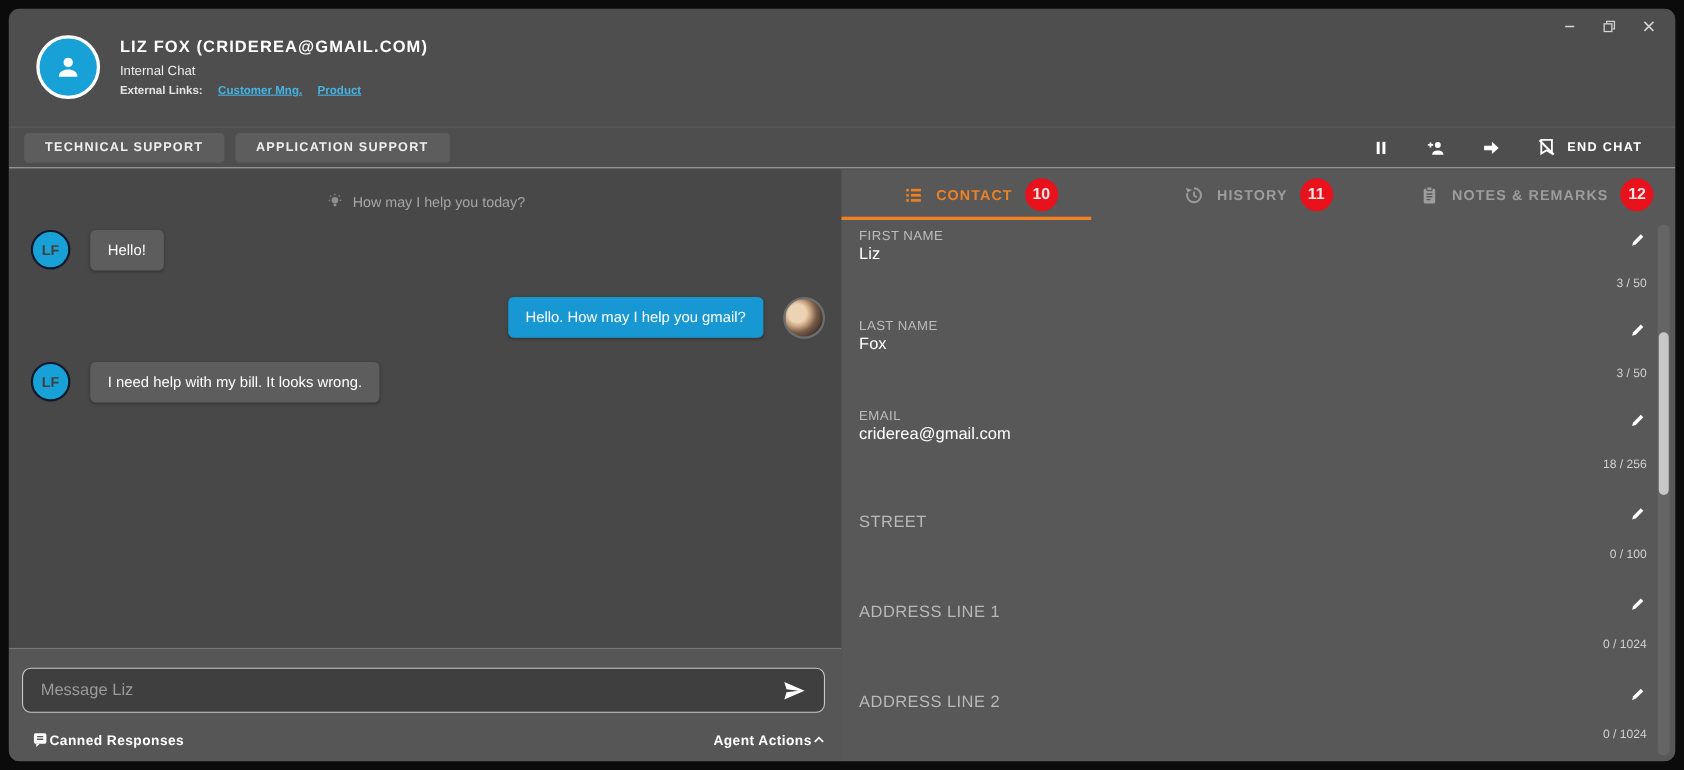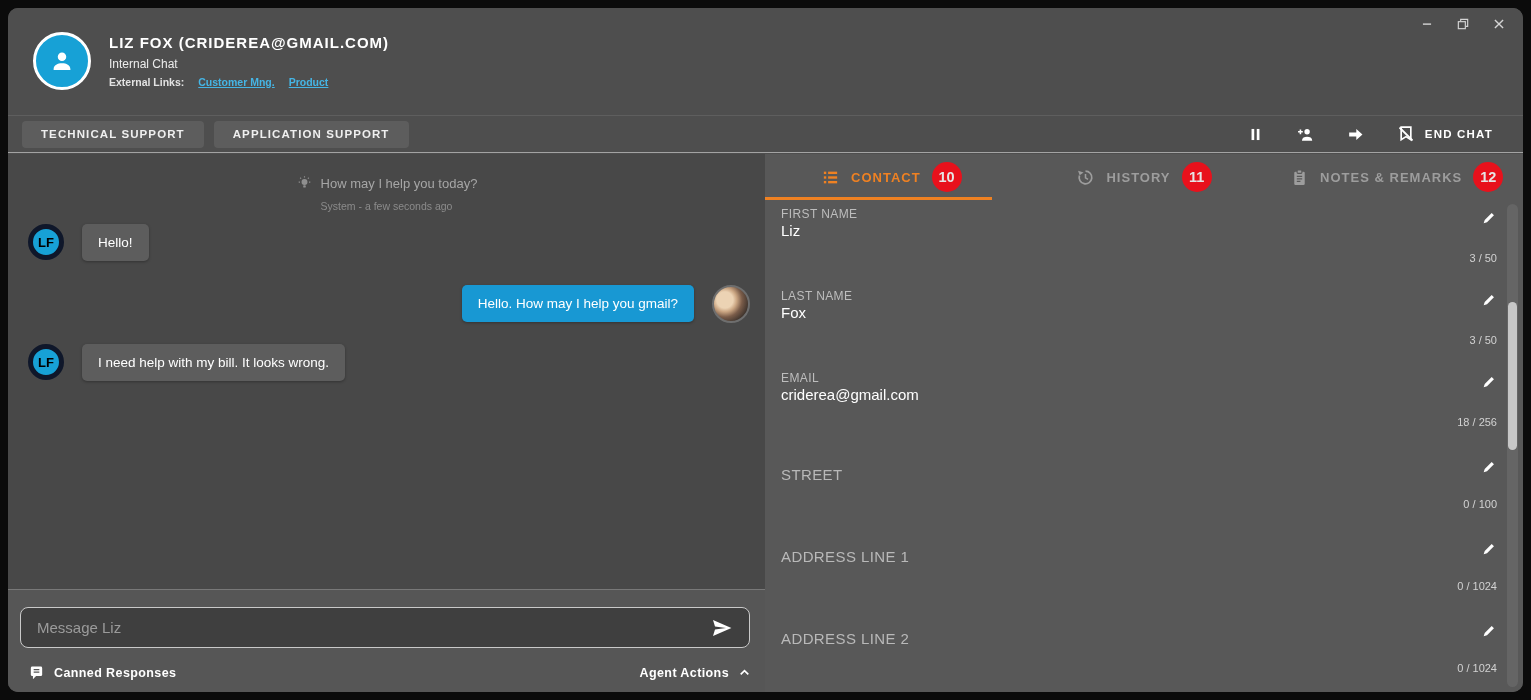--- a/index.html
+++ b/index.html
@@ -38,34 +38,34 @@
   .panel { flex:1; background:#585858; position:relative; }
 
   
   .sys-msg { text-align:center; padding-top:21px; }
   .sys-line { display:inline-flex; align-items:center; gap:8px; color:#a6a6a6; font-size:13px; }
   .sys-line svg { width:17px; height:17px; color:#8f8f8f; }
   .sys-meta { color:#8b8b8b; font-size:10.5px; margin-top:4px; }
 
   .msg-row { display:flex; align-items:flex-start; padding:0 15px 0 20px; }
   .msg-row.agent { justify-content:flex-end; }
-  .avatar-lf { width:36px; height:36px; border-radius:50%; background:#17a1d6; border:5px solid #0f172a; color:#000000; font-size:13px; font-weight:bold; display:flex; align-items:center; justify-content:center; flex:none; }
+  .avatar-lf { width:36px; height:36px; border-radius:50%; background:#17a1d6; border:2px solid #0f172a; color:#404040; font-size:13px; font-weight:bold; display:flex; align-items:center; justify-content:center; flex:none; }
   .bubble { background:#5d5d5d; color:#ffffff; font-size:13.5px; padding:11px 16px; border-radius:5px; margin-left:18px; box-shadow:0 1px 3px rgba(0,0,0,.3); }
   .bubble.blue { background:#1898d3; margin:0 18px 0 0; }
   .avatar-photo { width:38px; height:38px; border-radius:50%; flex:none; border:2px solid #6e6e6e;
     background:radial-gradient(circle at 32% 38%, #ecd3b4 0 26%, #caa582 38%, #7a5c49 55%, #3c322c 78%, #2e2925 100%); }
 
   .chat-footer { position:absolute; left:0; right:0; bottom:0; height:103px; background:#565656; border-top:1px solid #787878; }
   .msg-input { position:absolute; left:12px; top:17px; width:730px; height:41px; background:#3f3f3f; border:1px solid #c9c9c9; border-radius:8px; display:flex; align-items:center; padding:0 13px 0 16px; }
   .msg-input input { flex:1; background:transparent; border:none; outline:none; color:#dddddd; font-family:inherit; font-size:15px; }
   .msg-input input::placeholder { color:#9b9b9b; }
   .send-btn { background:none; border:none; color:#ffffff; width:28px; height:28px; display:flex; align-items:center; justify-content:center; cursor:pointer; }
   .send-btn svg { width:24px; height:24px; }
   .chat-actions { position:absolute; left:20px; right:14px; bottom:11px; display:flex; justify-content:space-between; align-items:center; }
-  .action-left, .action-right { display:flex; align-items:center; gap:9px; background:none; border:none; color:#ffffff; font-family:inherit; font-size:12.5px; font-weight:bold; letter-spacing:.4px; cursor:pointer; }
+  .action-left, .action-right { display:flex; align-items:center; background:none; border:none; color:#ffffff; font-family:inherit; font-size:12.5px; font-weight:bold; letter-spacing:.4px; cursor:pointer; }
   .action-left svg { width:17px; height:17px; }
   .action-right svg { width:13px; height:13px; }
 
   
   .panel-tabs { height:46px; display:flex; }
   .ptab { flex:1; display:flex; align-items:center; justify-content:center; gap:11px; color:#9d9d9d; font-size:13px; font-weight:bold; letter-spacing:1px; position:relative; cursor:pointer; }
   .ptab svg { width:19px; height:19px; flex:none; }
   .ptab.active { color:#ef8122; }
   .ptab.active::after { content:""; position:absolute; left:0; right:26px; bottom:0; height:3px; background:#ef8122; }
   .badge { width:30px; height:30px; border-radius:50%; background:#e8111c; color:#e5e5e5; font-size:14.5px; font-weight:bold; display:flex; align-items:center; justify-content:center; flex:none; letter-spacing:0; }
@@ -163,21 +163,20 @@
       <section class="chat">
         <div class="sys-msg">
           <div class="sys-line">
             <svg viewBox="0 0 24 24">
                 <circle cx="12" cy="10" r="4.2" fill="currentColor"></circle>
                 <rect x="10.2" y="14.4" width="3.6" height="3.4" rx="1" fill="currentColor"></rect>
                 <path d="M12 3.4V1.6M5.6 10H3.8M20.2 10h-1.8M7.2 5.2L5.9 3.9M16.8 5.2l1.3-1.3" stroke="currentColor" stroke-width="1.6"></path>
               </svg>
             <span>How may I help you today?</span>
           </div>
-          <div class="sys-meta">System - a few seconds ago</div>
         </div>
 
         <div class="msg-row" style="margin-top:12px;">
           <div class="avatar-lf">LF</div>
           <div class="bubble">Hello!</div>
         </div>
 
         <div class="msg-row agent" style="margin-top:24px;">
           <div class="bubble blue">Hello. How may I help you gmail?</div>
           <div class="avatar-photo"></div>

